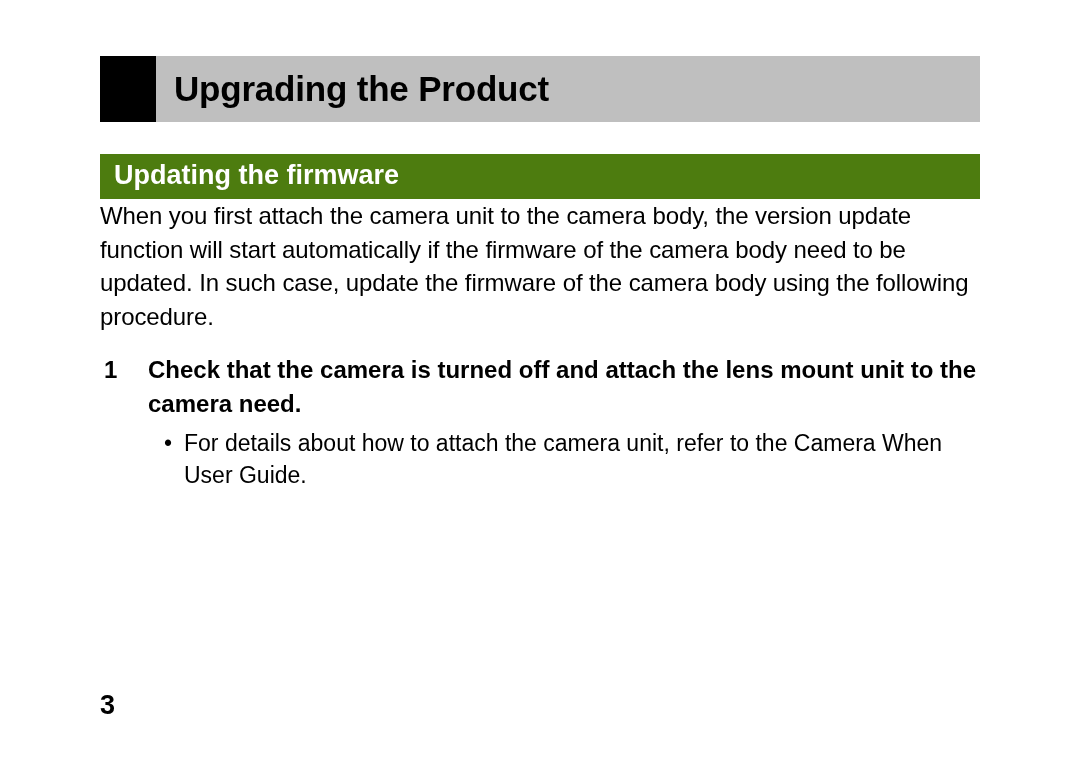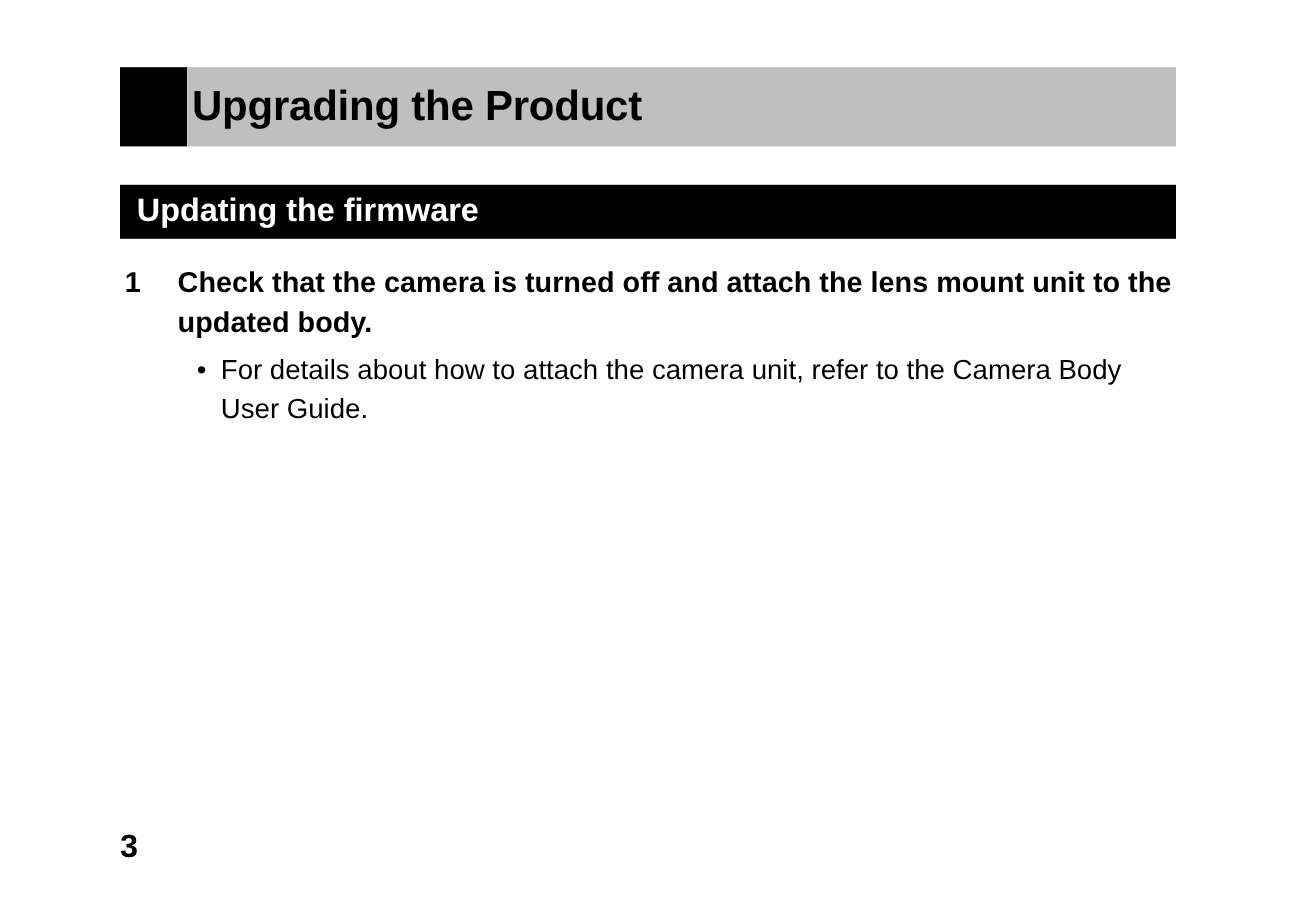--- a/index.html
+++ b/index.html
@@ -1,22 +1,22 @@
 <!DOCTYPE html>
 <html><head>
 <meta charset="utf-8">
 <style>
   * { box-sizing: border-box; margin: 0; padding: 0; }
   html, body { width: 1080px; height: 761px; background: #fff; font-family: "Myriad Pro", "Segoe UI", "Helvetica Neue", Arial, sans-serif; color: #000; }
   .page { position: relative; width: 1080px; height: 761px; padding: 56px 100px 0 100px; }
   .title-bar { display: flex; align-items: stretch; height: 66px; margin-bottom: 32px; }
   .title-bar .black-block { width: 56px; background: #000; flex: 0 0 auto; }
-  .title-bar .grey-block { flex: 1; background: #bfbfbf; display: flex; align-items: center; padding-left: 4px; }
+  .title-bar .grey-block { flex: 1; background: #bfbfbf; display: flex; align-items: center; padding-left: 18px; }
   .title-bar .grey-block h1 { font-size: 35px; font-weight: 700; letter-spacing: -0.2px; }
-  .sub-bar { background: #000000; color: #fff; padding: 6px 14px 8px; margin-bottom: 0; }
+  .sub-bar { background: #4d7c0f; color: #fff; padding: 6px 14px 8px; margin-bottom: 0; }
   .sub-bar h2 { font-size: 27px; font-weight: 700; }
   .body-text p { font-size: 24px; line-height: 1.4; letter-spacing: -0.1px; }
   .body-text { margin-bottom: 20px; }
   .step { display: flex; font-size: 24px; line-height: 1.4; margin-bottom: 6px; }
   .step .num { font-weight: 700; width: 48px; flex: 0 0 auto; padding-left: 4px; }
   .step .txt { font-weight: 700; flex: 1; }
   .bullet-row { display: flex; font-size: 23px; line-height: 1.4; padding-left: 64px; }
   .bullet-row .dot { width: 20px; flex: 0 0 auto; }
   .bullet-row .btxt { flex: 1; }
   .page-number { position: absolute; left: 100px; bottom: 40px; font-size: 27px; font-weight: 700; }
@@ -31,27 +31,28 @@
     <div class="grey-block">
       <h1>Upgrading the Product</h1>
     </div>
   </div>
 
   <div class="sub-bar">
     <h2>Updating the firmware</h2>
   </div>
 
   <div class="body-text">
+    <p>When you first attach the camera unit to the camera body, the version update function will start automatically if the firmware of the camera body need to be updated. In such case, update the firmware of the camera body using the following procedure.</p>
   </div>
 
   <div class="step">
     <div class="num">1</div>
-    <div class="txt">Check that the camera is turned off and attach the lens mount unit to the updated body.</div>
+    <div class="txt">Check that the camera is turned off and attach the lens mount unit to the camera need.</div>
   </div>
 
   <div class="bullet-row">
     <div class="dot">•</div>
-    <div class="btxt">For details about how to attach the camera unit, refer to the Camera Body User Guide.</div>
+    <div class="btxt">For details about how to attach the camera unit, refer to the Camera When User Guide.</div>
   </div>
 
   <div class="page-number">3</div>
 
 </div>
 
 </body></html>

